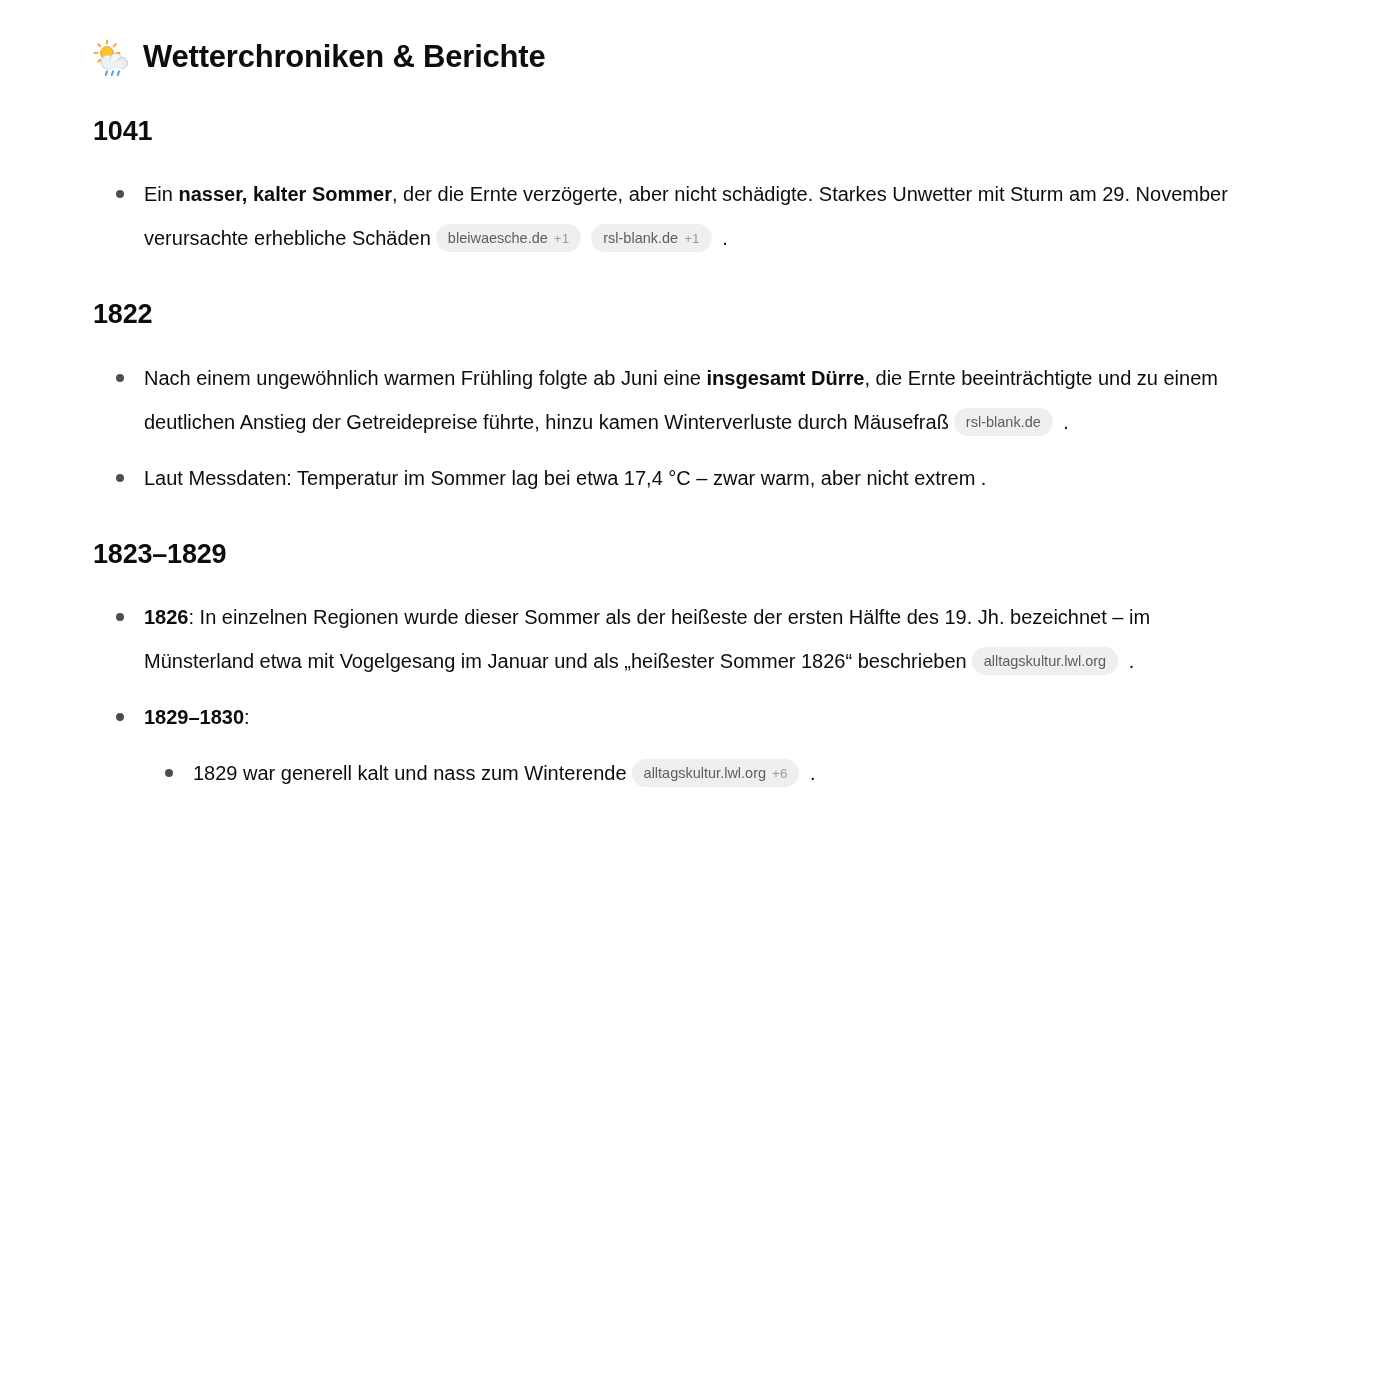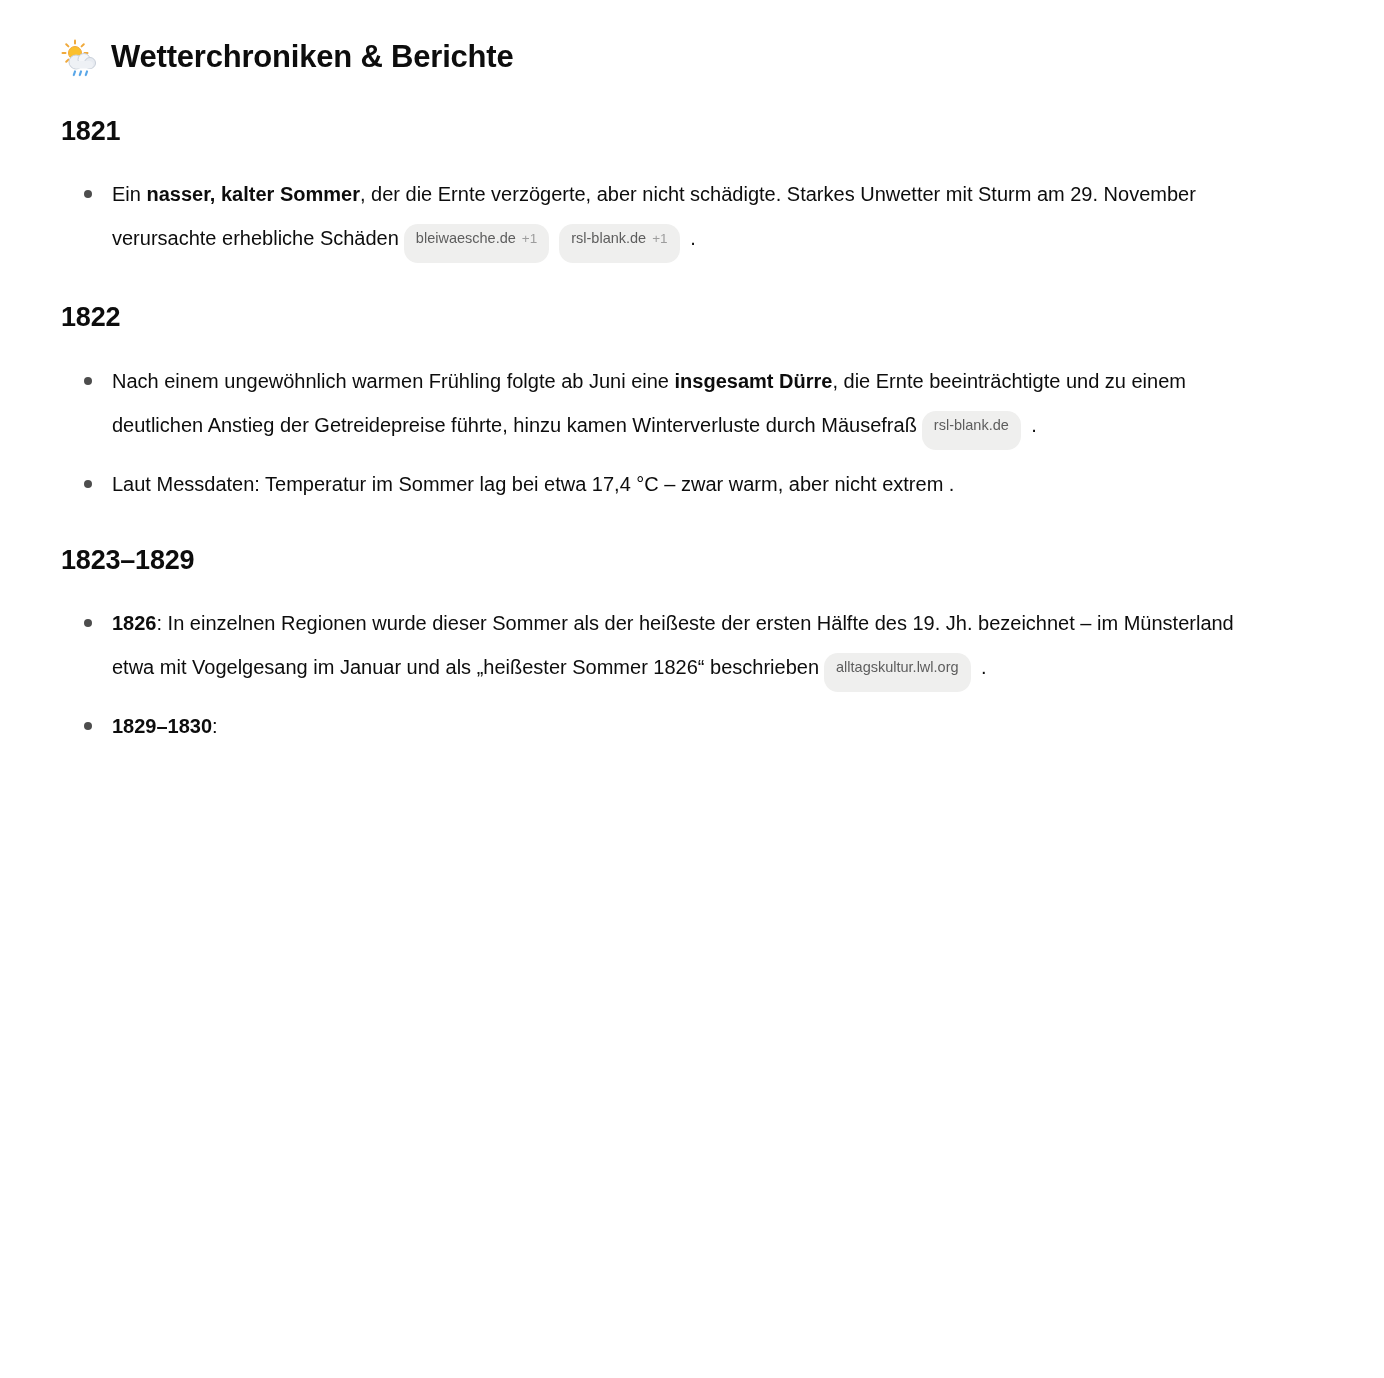--- a/index.html
+++ b/index.html
@@ -9,21 +9,21 @@
   }
   body {
     width: 1384px;
     min-height: 1378px;
     color: #0d0d0d;
     font-family: "Liberation Sans", "DejaVu Sans", sans-serif;
     -webkit-font-smoothing: antialiased;
   }
   .doc {
     box-sizing: border-box;
-    padding: 38px 120px 60px 61px;
+    padding: 38px 120px 60px 93px;
     max-width: 1384px;
   }
   h1.title {
     font-size: 31px;
     font-weight: 700;
     line-height: 1.25;
     margin: 0 0 14px 0;
     display: flex;
     align-items: center;
     letter-spacing: -0.2px;
@@ -69,21 +69,21 @@
     margin-top: 12px;
     margin-bottom: 0;
     padding-left: 49px;
   }
   strong { font-weight: 700; }
   .pill {
     display: inline-block;
     background: #efefee;
     border-radius: 14px;
     padding: 0 12px;
-    height: 39px;
+    height: 28px;
     line-height: 28px;
     font-size: 14.5px;
     color: #5d5d5d;
     margin: 0 5px;
     vertical-align: 2px;
     white-space: nowrap;
     cursor: pointer;
   }
   .pill .count {
     color: #9d9d9d;
@@ -116,29 +116,30 @@
         <g stroke="#5aa7e8" stroke-width="2.2" stroke-linecap="round">
           <line x1="14" y1="32.5" x2="12.8" y2="36"></line>
           <line x1="20" y1="32.5" x2="18.8" y2="36"></line>
           <line x1="26" y1="32.5" x2="24.8" y2="36"></line>
         </g>
       </svg>
     </span>
     <span>Wetterchroniken &amp; Berichte</span>
   </h1>
   <div id="sections">
-      <h2 class="section-heading">1821</h2>
+      <h2 class="section-heading">1041</h2>
       <ul class="bullets">
         <li><span>Ein </span><strong>nasser, kalter Sommer</strong><span>, der die Ernte verzögerte, aber nicht schädigte. Starkes Unwetter mit Sturm am 29. November verursachte erhebliche Schäden</span><span class="pill"><span>bleiwaesche.de</span><span class="count">+1</span></span><span class="pill"><span>rsl-blank.de</span><span class="count">+1</span></span><span> .</span></li>
       </ul>
       <h2 class="section-heading">1822</h2>
       <ul class="bullets">
         <li><span>Nach einem ungewöhnlich warmen Frühling folgte ab Juni eine </span><strong>insgesamt Dürre</strong><span>, die Ernte beeinträchtigte und zu einem deutlichen Anstieg der Getreidepreise führte, hinzu kamen Winterverluste durch Mäusefraß</span><span class="pill"><span>rsl-blank.de</span></span><span> .</span></li>
         <li><span>Laut Messdaten: Temperatur im Sommer lag bei etwa 17,4 °C – zwar warm, aber nicht extrem .</span></li>
       </ul>
       <h2 class="section-heading">1823–1829</h2>
       <ul class="bullets">
         <li><strong>1826</strong><span>: In einzelnen Regionen wurde dieser Sommer als der heißeste der ersten Hälfte des 19. Jh. bezeichnet – im Münsterland etwa mit Vogelgesang im Januar und als „heißester Sommer 1826“ beschrieben</span><span class="pill"><span>alltagskultur.lwl.org</span></span><span> .</span></li>
         <li><strong>1829–1830</strong><span>:</span><ul class="bullets">
+            <li><span>1829 war generell kalt und nass zum Winterende</span><span class="pill"><span>alltagskultur.lwl.org</span><span class="count">+6</span></span><span> .</span></li>
           </ul></li>
       </ul>
     </div>
 </div>
 
 </body></html>

